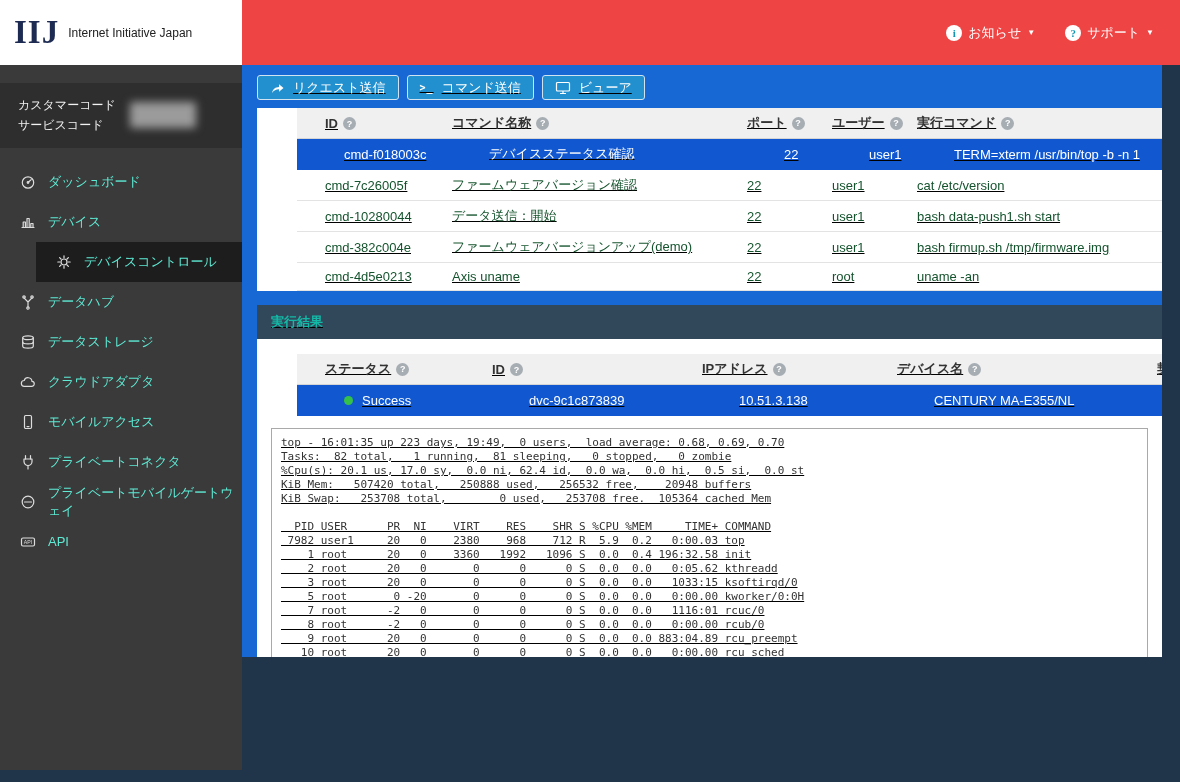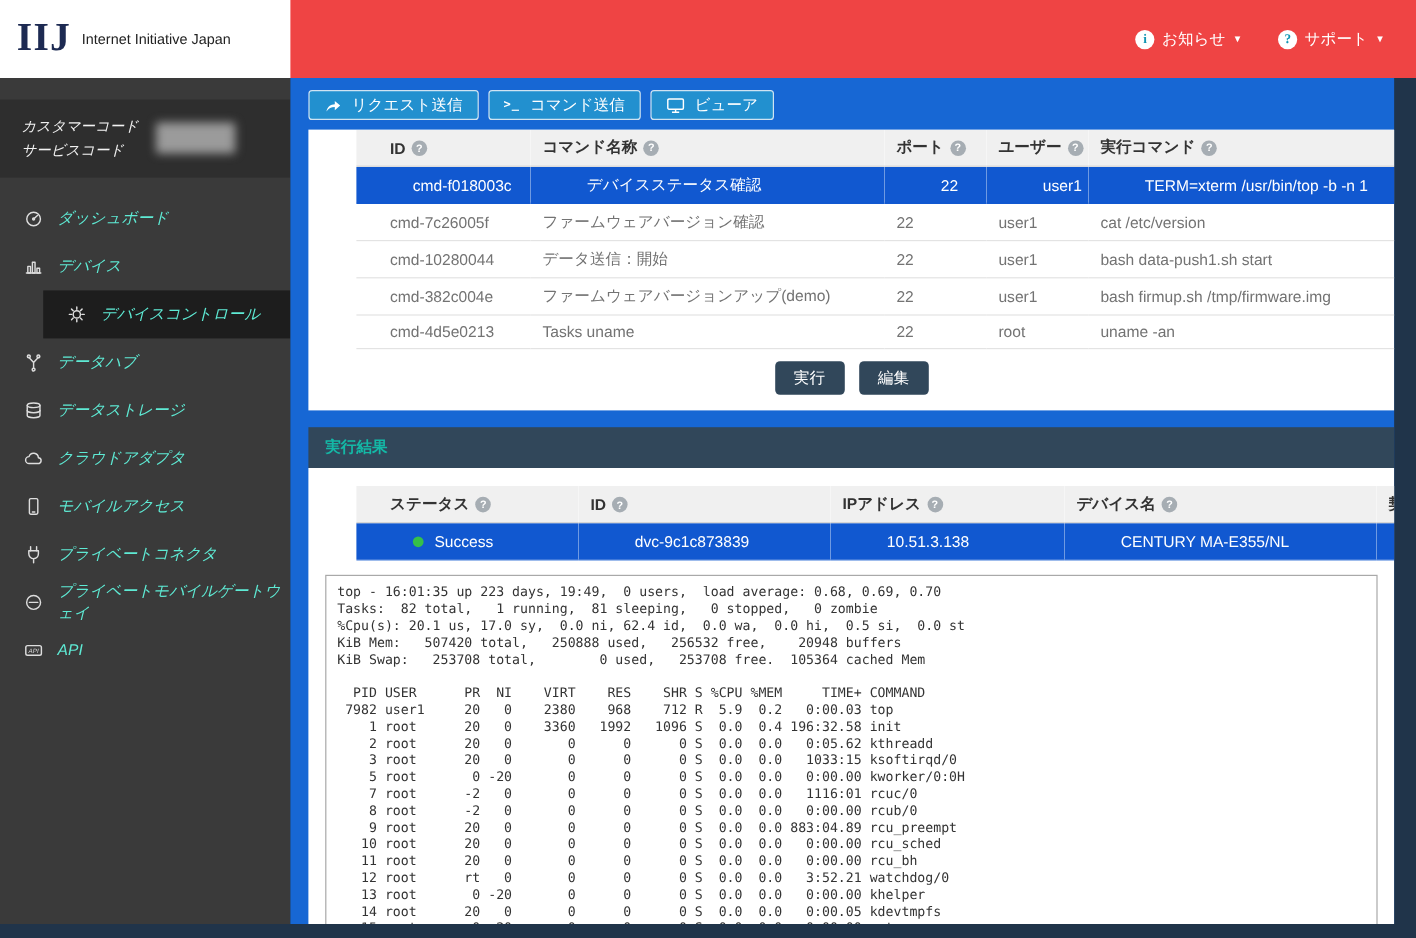--- a/index.html
+++ b/index.html
@@ -11,41 +11,41 @@
   .topbar { position:absolute; top:0; left:0; width:1180px; height:65px; background:#ef4444; display:flex; }
   .logo-box { width:242px; height:65px; background:#ffffff; display:flex; align-items:center; padding-left:14px; gap:9px; cursor:pointer; }
   .logo-mark { font-family:"Liberation Serif","DejaVu Serif",serif; font-weight:bold; font-size:33px; color:#1d2a52; letter-spacing:1px; line-height:1; }
   .logo-sub { font-size:12px; color:#222; }
   .topbar-right { margin-left:auto; display:flex; align-items:center; gap:30px; padding-right:26px; color:#fff; font-size:13px; }
   .topbar-menu { display:flex; align-items:center; gap:6px; cursor:pointer; }
   .circle-icon { width:16px; height:16px; border-radius:50%; background:#fff; color:#1095b3; font-size:11px; font-weight:bold; display:inline-flex; align-items:center; justify-content:center; font-family:"Liberation Serif",serif; }
   .caret { font-size:8px; line-height:1; }
 
   
-  .sidebar { position:absolute; top:65px; left:0; width:242px; height:705px; background:#3a3a3a; color:#eee;font-style:italic; }
+  .sidebar { position:absolute; top:65px; left:0; width:242px; height:705px; background:#3a3a3a; color:#eee; }
   .customer-box { margin-top:18px; background:#2e2e2e; padding:12px 16px 12px 18px; display:flex; align-items:center; }
   .customer-labels { font-size:12px; line-height:1.7; color:#f2f2f2; }
   .blur-blob { margin-left:14px; width:66px; height:26px; background:#9b9b9b; filter:blur(4px); border-radius:2px; }
   .menu { list-style:none; margin-top:14px; }
   .menu-item { display:flex; align-items:center; gap:12px; height:40px; padding-left:20px; font-size:13px; cursor:pointer; color:#5eead4; }
   .menu-item.active { background:#1d1d1d;margin-left:36px; }
   .menu-item svg { flex:0 0 16px; stroke:#ddd; fill:none; stroke-width:1.2; stroke-linecap:round; stroke-linejoin:round; }
   .menu-item svg text { stroke:none; fill:#ddd; }
 
   
-  .main { position:absolute; top:65px; left:242px; width:920px; height:705px; background:#1767d4; padding:10px 0 0 15px; overflow:hidden; }
+  .main { position:absolute; top:65px; left:242px; width:920px; height:592px; background:#1767d4; padding:10px 0 0 15px; overflow:hidden;text-decoration:underline; }
   .toolbar { display:flex; gap:8px; margin-bottom:8px; }
   .tbtn { display:inline-flex; align-items:center; gap:8px; height:25px; padding:0 12px; background:#2290cf; border:1px solid #cfe3f2; border-radius:3px; color:#fff; font-size:13px; cursor:pointer; }
   .tbtn svg { stroke:#fff; fill:none; stroke-width:1.2; }
   .term-glyph { font-family:"DejaVu Sans Mono",monospace; font-size:10px; font-weight:bold; letter-spacing:1px; }
 
   .panel { width:905px; background:#fff; }
   table { width:100%; border-collapse:collapse; font-size:13px; table-layout:fixed;margin-left:40px; }
   th { background:#f0f0f0; text-align:left; font-weight:bold; color:#333; padding:6px 10px; border-bottom:1px solid #d5d5d5; white-space:nowrap; overflow:hidden; }
-  td { padding:6px 10px; border-bottom:1px solid #e3e3e3; color:#737373; white-space:nowrap; overflow:hidden; }
+  td { padding:6px 10px; border-bottom:1px solid #e3e3e3; color:#14532d; white-space:nowrap; overflow:hidden; }
   th:first-child, td:first-child { padding-left:28px; }
   tr.data-row { cursor:pointer; }
   tr.selected td { background:#1158d0; color:#fff; border-bottom-color:#1158d0;padding-left:47px; }
   .help { display:inline-flex; width:13px; height:13px; border-radius:50%; background:#a6adb3; color:#fff; font-size:9px; font-weight:bold; align-items:center; justify-content:center; margin-left:5px; vertical-align:1px; cursor:pointer; }
   .btn-bar { display:flex; justify-content:center; gap:12px; padding:10px 0 13px; }
   .navy-btn { background:#31475a; color:#fff; border:none; border-radius:4px; font-size:13px; padding:5px 16px; cursor:pointer; }
 
   .section-header { width:905px; margin-top:14px; background:#31475a; color:#14b8a6; font-size:13px; font-weight:bold; padding:8px 14px; }
   .panel2 { width:905px; background:#fff; padding-top:15px; height:420px; }
   .status-dot { display:inline-block; width:9px; height:9px; border-radius:50%; background:#35c04a; margin-right:9px; }
@@ -234,31 +234,27 @@
           </tr>
           <tr class="data-row">
             <td>cmd-382c004e</td>
             <td>ファームウェアバージョンアップ(demo)</td>
             <td>22</td>
             <td>user1</td>
             <td>bash firmup.sh /tmp/firmware.img</td>
           </tr>
           <tr class="data-row">
             <td>cmd-4d5e0213</td>
-            <td>Tasks uname</td>
+            <td>Axis uname</td>
             <td>22</td>
             <td>root</td>
             <td>uname -an</td>
           </tr>
         </tbody>
       </table>
-      <div class="btn-bar">
-        <button class="navy-btn">実行</button>
-        <button class="navy-btn">編集</button>
-      </div>
     </div>
 
     <div class="section-header">実行結果</div>
 
     <div class="panel2">
       <table>
         <colgroup>
             <col style="width:185px">
             <col style="width:210px">
             <col style="width:195px">

